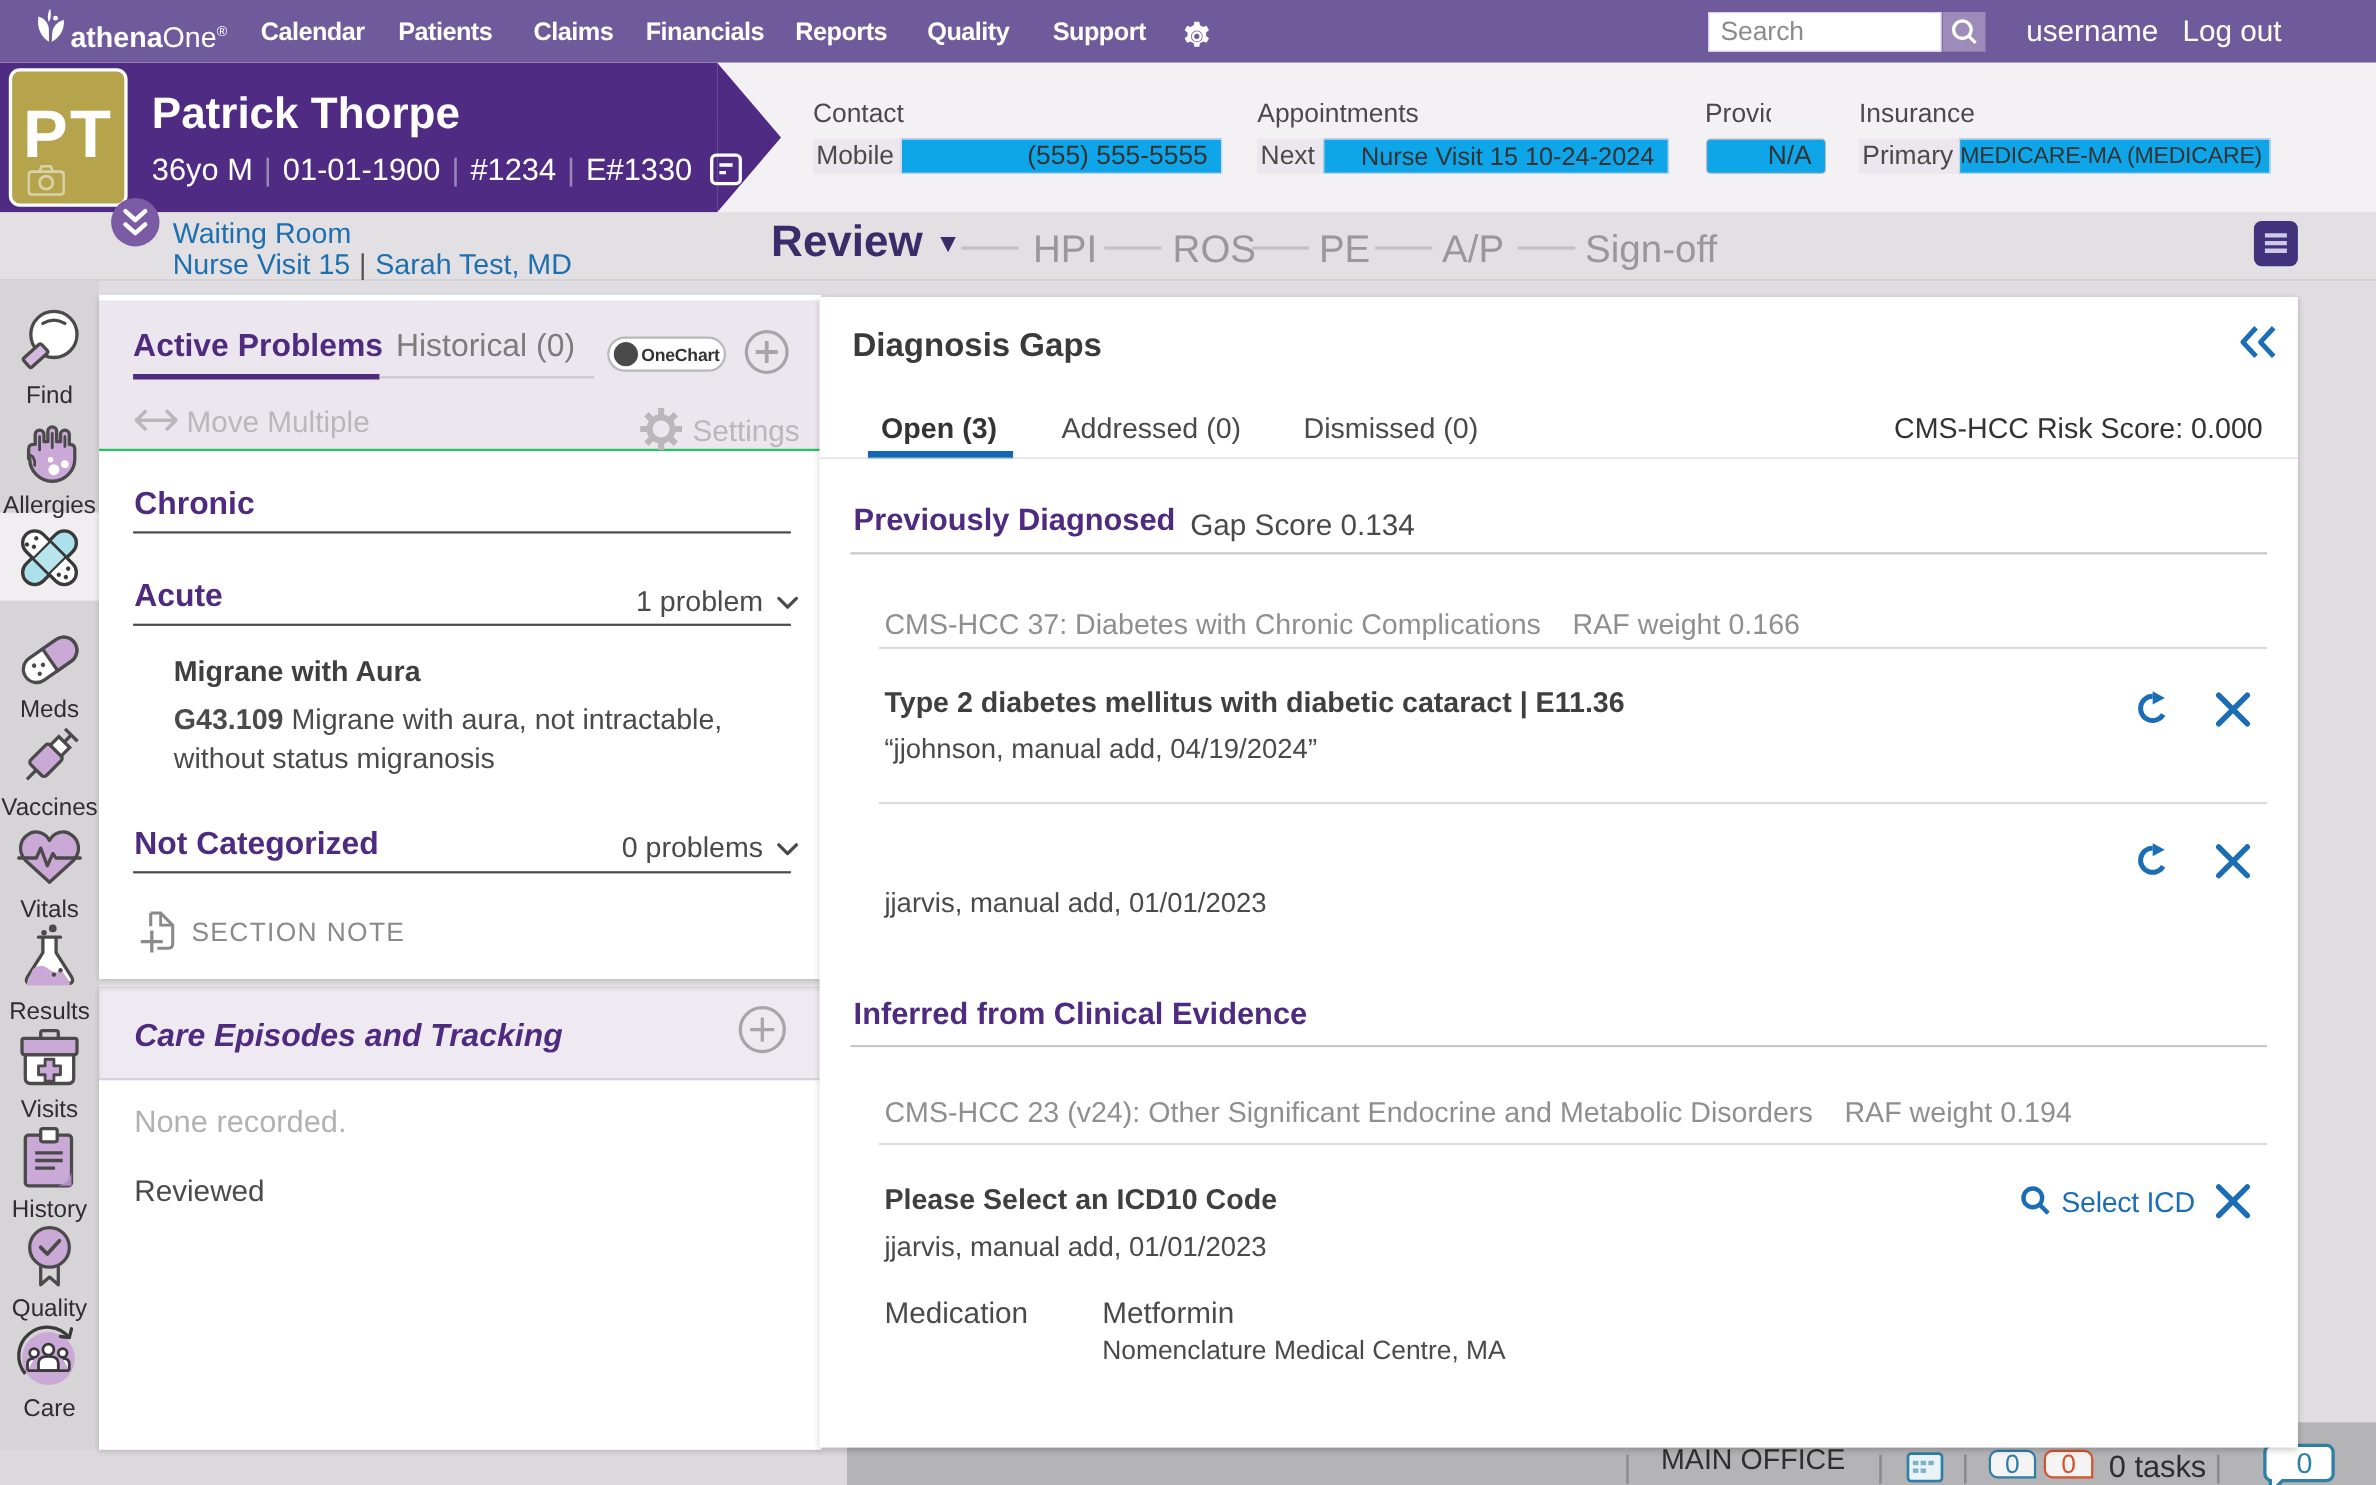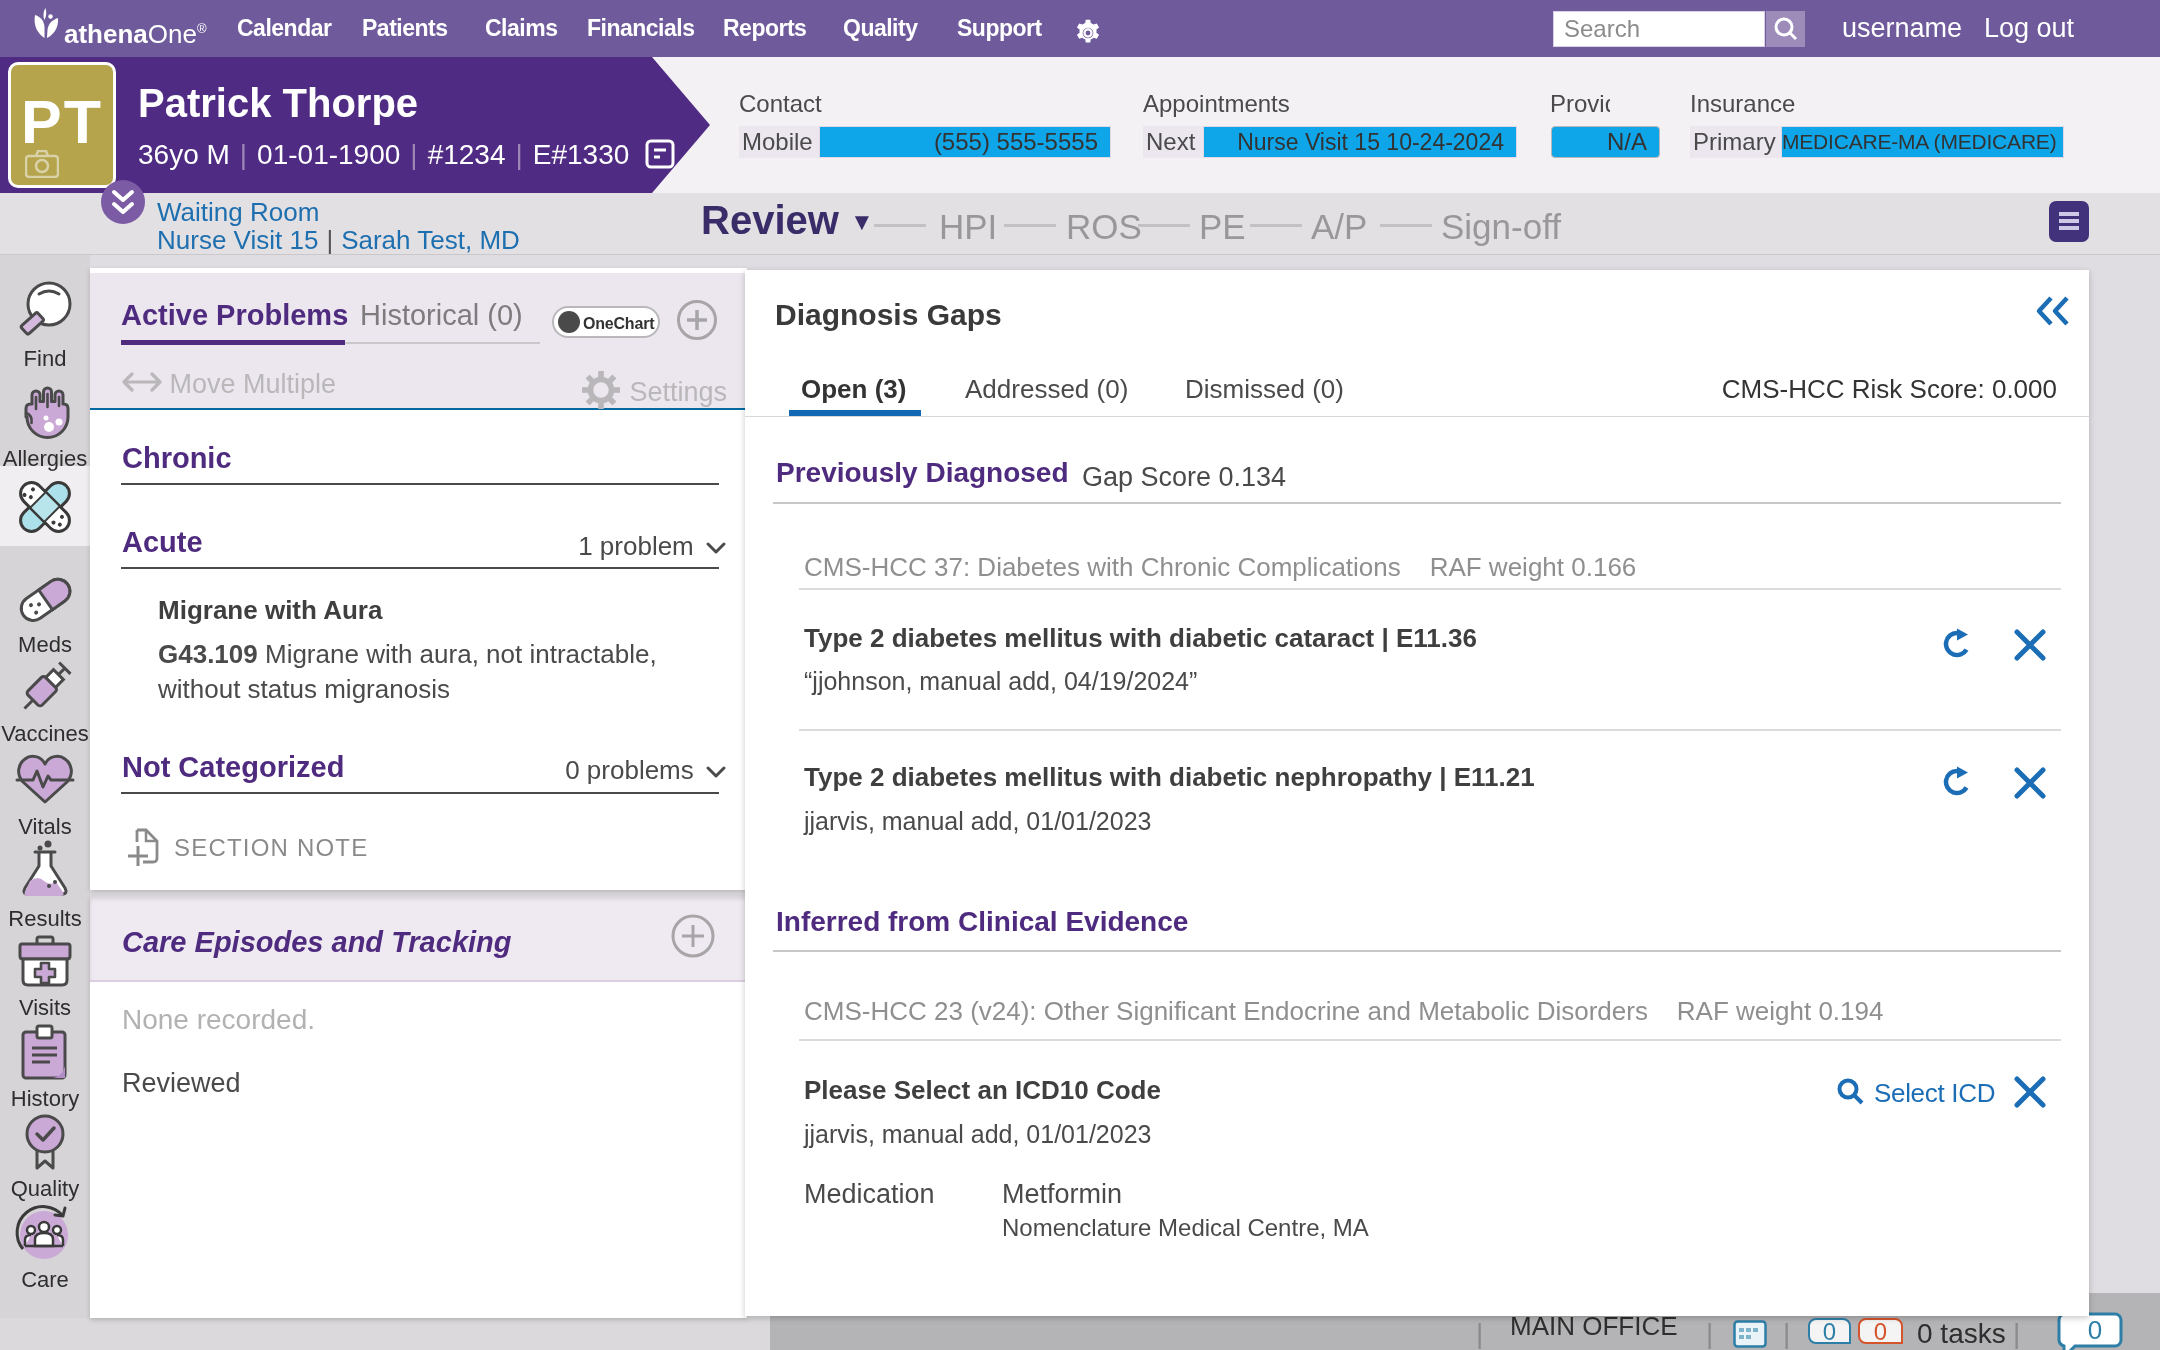--- a/index.html
+++ b/index.html
@@ -41,21 +41,21 @@
   #hamburger { position:absolute; left:2049px; top:201px; width:40px; height:41px; background:#42327c; border-radius:7px; }
 
   
   #sidebar { position:absolute; left:0; top:255px; width:90px; height:1095px; background:#d6d4d7; }
   .navitem { position:absolute; left:0; width:90px; text-align:center; color:#2e2e2e; font-size:22px; }
   .navitem svg { display:block; margin:0 auto 2px auto; }
   #sel-band { position:absolute; left:0; top:466px; width:90px; height:80px; background:#f0eef0; }
 
   
   #lcard1 { position:absolute; left:90px; top:268px; width:657px; height:622px; background:#fff; box-shadow:0 2px 5px rgba(0,0,0,0.18); }
-  #lc1head { position:absolute; left:0; top:5px; width:657px; height:137px; background:#ece7ef; border-bottom:2px solid #0369a1; }
+  #lc1head { position:absolute; left:0; top:5px; width:657px; height:137px; background:#ece7ef; border-bottom:2px solid #22c55e; }
   #ap-title { position:absolute; left:31px; top:26px; color:#4f2b7f; font-size:29px; font-weight:bold; }
   #ap-hist { position:absolute; left:270px; top:26px; color:#7d7b7e; font-size:29px; }
   #ap-underline1 { position:absolute; left:31px; top:67px; width:224px; height:5px; background:#4f2b7f; }
   #ap-underline2 { position:absolute; left:255px; top:69px; width:195px; height:2px; background:#c9c7ca; }
   #onechart { position:absolute; left:462px; top:33px; width:108px; height:32px; background:#fff; border:2px solid #b9b7ba; border-radius:17px; }
   #onechart .knob { position:absolute; left:4px; top:3px; width:22px; height:22px; border-radius:50%; background:#4a4a4a; }
   #onechart .lbl { position:absolute; left:29px; top:7px; font-size:16px; font-weight:bold; color:#333; letter-spacing:-0.2px; }
   #ap-plus { position:absolute; left:587px; top:27px; width:40px; height:40px; border:3px solid #a7a5a8; border-radius:50%; color:#a7a5a8; }
   #movemult { position:absolute; left:32px; top:96px; color:#b9b7ba; font-size:27px; white-space:nowrap; }
   #settings { position:absolute; right:20px; top:96px; color:#b9b7ba; font-size:27px; white-space:nowrap; }
@@ -401,21 +401,20 @@
   <div class="dg-sub" style="position:absolute; left:337px; top:192px; font-size:27px;">Gap Score 0.134</div>
   <div class="dg-line" style="left:28px; top:232px; width:1288px;"></div>
 
   <div class="dg-grey" style="position:absolute; left:59px; top:282px;">CMS-HCC 37: Diabetes with Chronic Complications &nbsp;&nbsp; RAF weight 0.166</div>
   <div class="dg-line" style="left:54px; top:318px; width:1262px; background:#dcdadd;"></div>
 
   <div class="dg-bold" style="position:absolute; left:59px; top:353px;">Type 2 diabetes mellitus with diabetic cataract | E11.36</div>
   <div class="dg-sub" style="position:absolute; left:59px; top:397px;">“jjohnson, manual add, 04/19/2024”</div>
   <div class="dg-line" style="left:54px; top:459px; width:1262px; background:#dcdadd;"></div>
 
-  <div class="dg-bold" style="position:absolute; left:59px; top:492px;">Type 2 diabetes mellitus with diabetic nephropathy | E11.21</div>
   <div class="dg-sub" style="position:absolute; left:59px; top:537px;">jjarvis, manual add, 01/01/2023</div>
 
   <div class="dg-purple" style="position:absolute; left:31px; top:636px;">Inferred from Clinical Evidence</div>
   <div class="dg-line" style="left:28px; top:680px; width:1288px;"></div>
 
   <div class="dg-grey" style="position:absolute; left:59px; top:726px;">CMS-HCC 23 (v24): Other Significant Endocrine and Metabolic Disorders &nbsp;&nbsp; RAF weight 0.194</div>
   <div class="dg-line" style="left:54px; top:769px; width:1262px; background:#dcdadd;"></div>
 
   <div class="dg-bold" style="position:absolute; left:59px; top:805px;">Please Select an ICD10 Code</div>
   <div class="dg-sub" style="position:absolute; left:59px; top:850px;">jjarvis, manual add, 01/01/2023</div>

